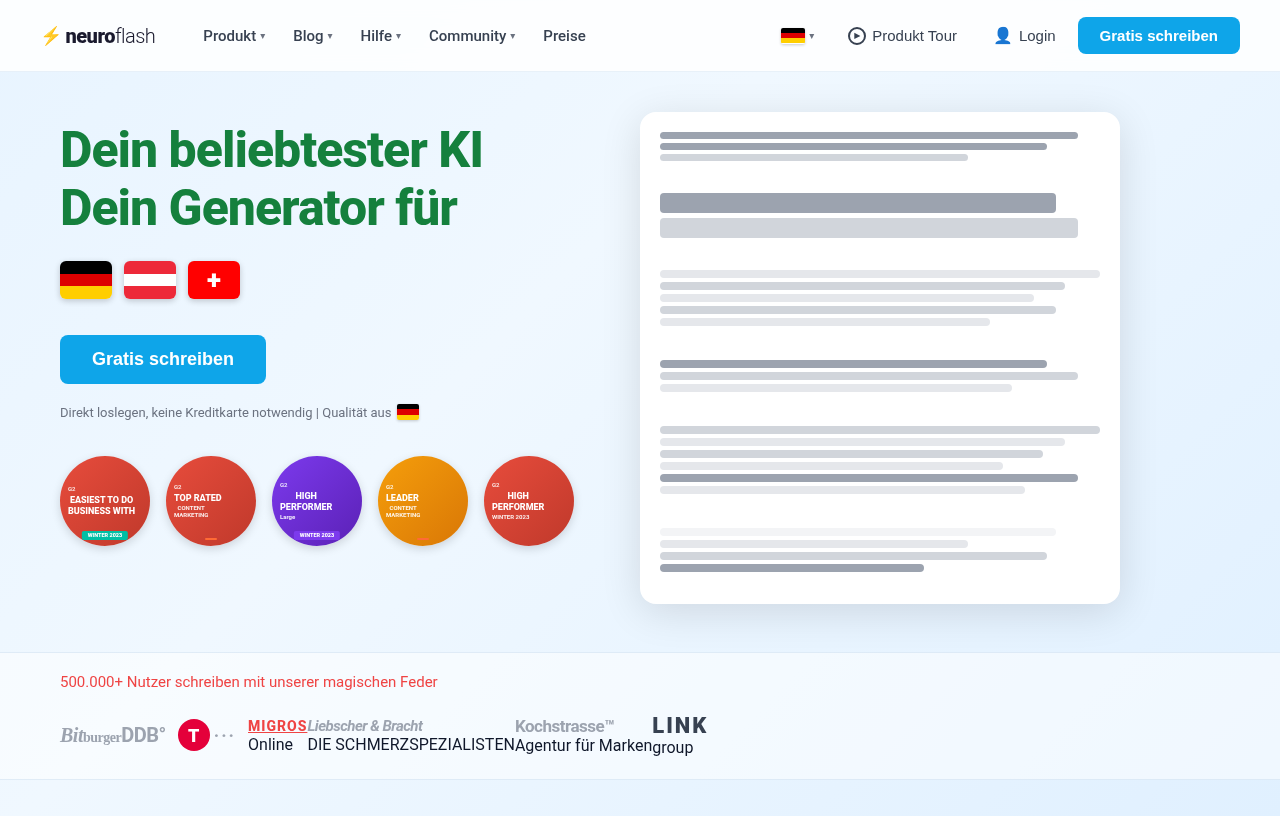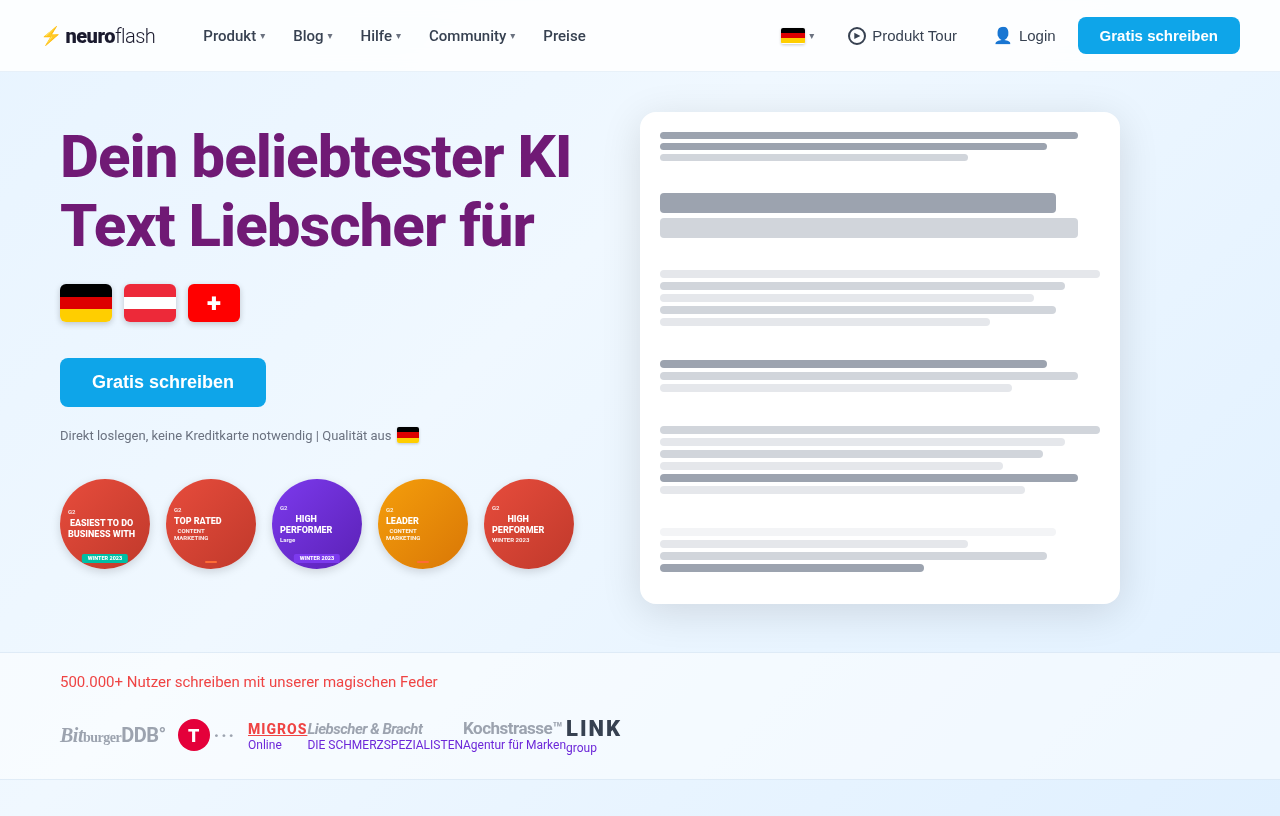--- a/index.html
+++ b/index.html
@@ -143,23 +143,23 @@
       align-items: flex-start;
       padding: 50px 60px 40px 60px;
       gap: 60px;
       min-height: 580px;
     }
     .hero-left {
       flex: 1;
       max-width: 520px;
     }
     .hero-title {
-      font-size: 60px;
+      font-size: 50px;
       font-weight: 800;
-      color: #701a75;
+      color: #15803d;
       line-height: 1.15;
       margin-bottom: 24px;
       letter-spacing: -1px;
     }
     .hero-flags {
       display: flex;
       gap: 12px;
       margin-bottom: 36px;
       align-items: center;
     }
@@ -350,22 +350,22 @@
       align-items: center;
     }
     .trust-logo {
       font-size: 20px;
       color: #9ca3af;
       font-weight: 700;
       letter-spacing: -0.5px;
       white-space: nowrap;
     }
     .trust-logo-small {
-      font-size: 12px;
-      color: #6d28d9;
+      font-size: 16px;
+      color: #0f172a;
       font-weight: 400;
       display: block;
     }
     .trust-logo-telekom {
       display: flex;
       align-items: center;
       gap: 4px;
     }
     .t-logo {
       width: 32px;
@@ -438,21 +438,21 @@
       <span>Login</span>
     </button>
     <button class="nav-cta-btn">Gratis schreiben</button>
   </div>
 </nav>
 
 <section class="hero">
   <div class="hero-left">
     <h1 class="hero-title">
       <span>Dein beliebtester KI</span><br>
-      <span>Text Liebscher für</span>
+      <span>Dein Generator für</span>
     </h1>
 
     <div class="hero-flags">
       <div class="flag flag-de">
         <span class="stripe-1"></span>
         <span class="stripe-2"></span>
         <span class="stripe-3"></span>
       </div>
       <div class="flag flag-at">
         <span class="stripe-1"></span>

